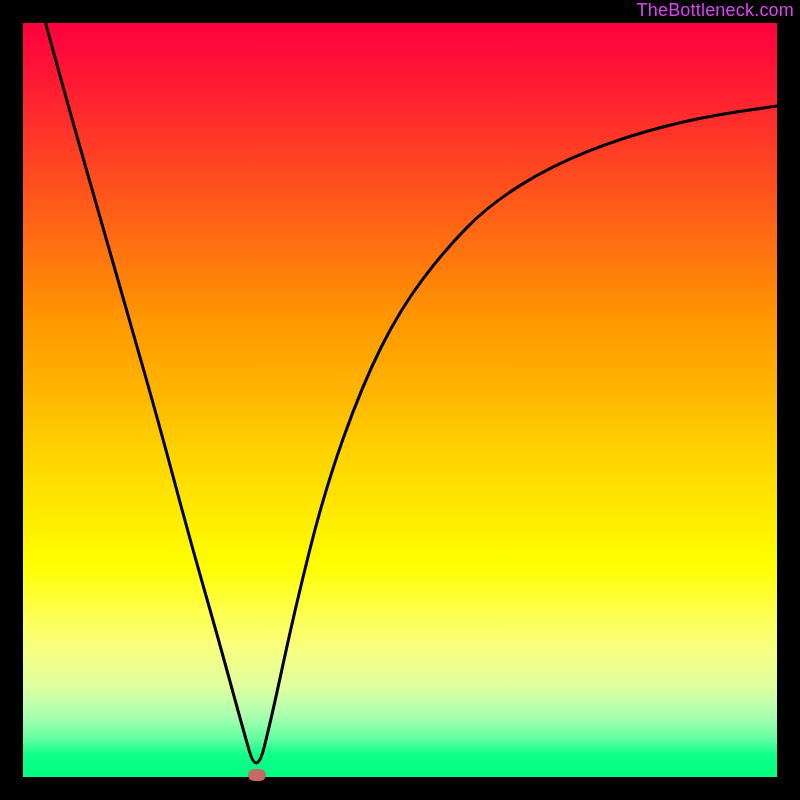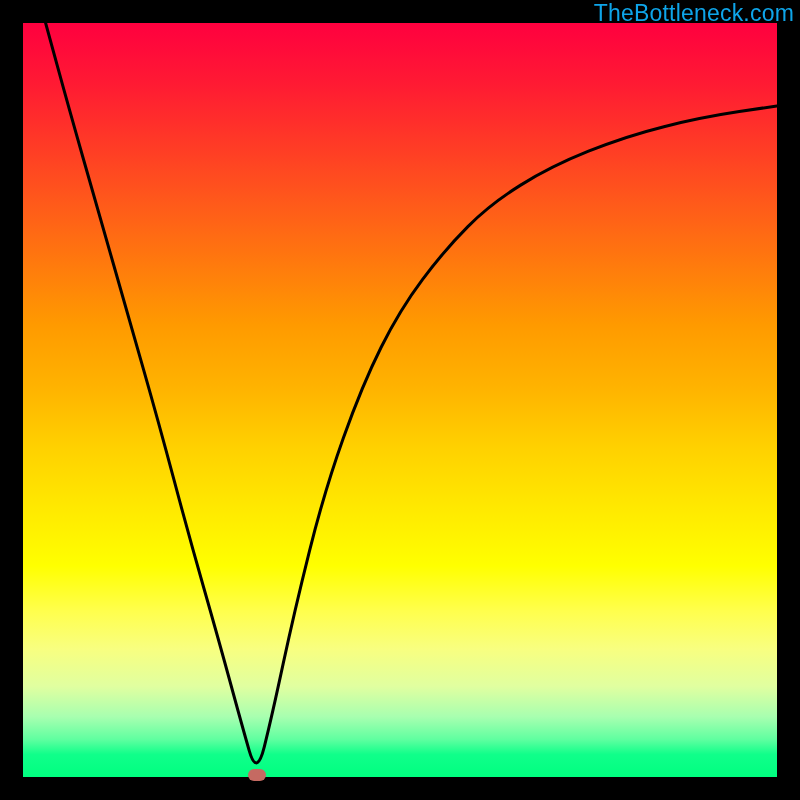--- a/index.html
+++ b/index.html
@@ -47,22 +47,22 @@
     width: 18px;
     height: 12px;
     background: #c56a62;
     border-radius: 6px;
   }
   .watermark {
     position: absolute;
     top: 0;
     right: 6px;
     font-family: Arial, Helvetica, sans-serif;
-    font-size: 23px;
-    color: #0ea5e9;
+    font-size: 18px;
+    color: #d946ef;
     letter-spacing: 0.2px;
     font-weight: 500;
   }
 </style>
 </head>
 <body>
 
 <div class="frame">
   <div class="plot">
     <svg class="curve" viewBox="0 0 754 754" preserveAspectRatio="none">

